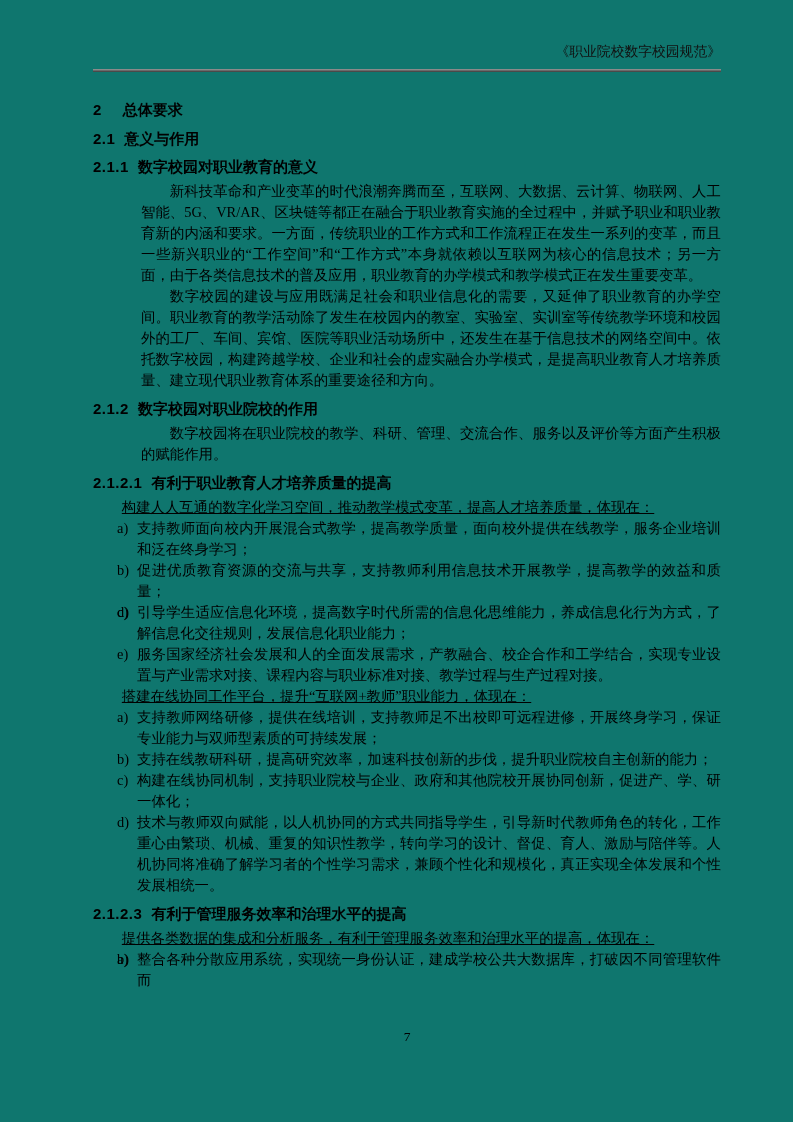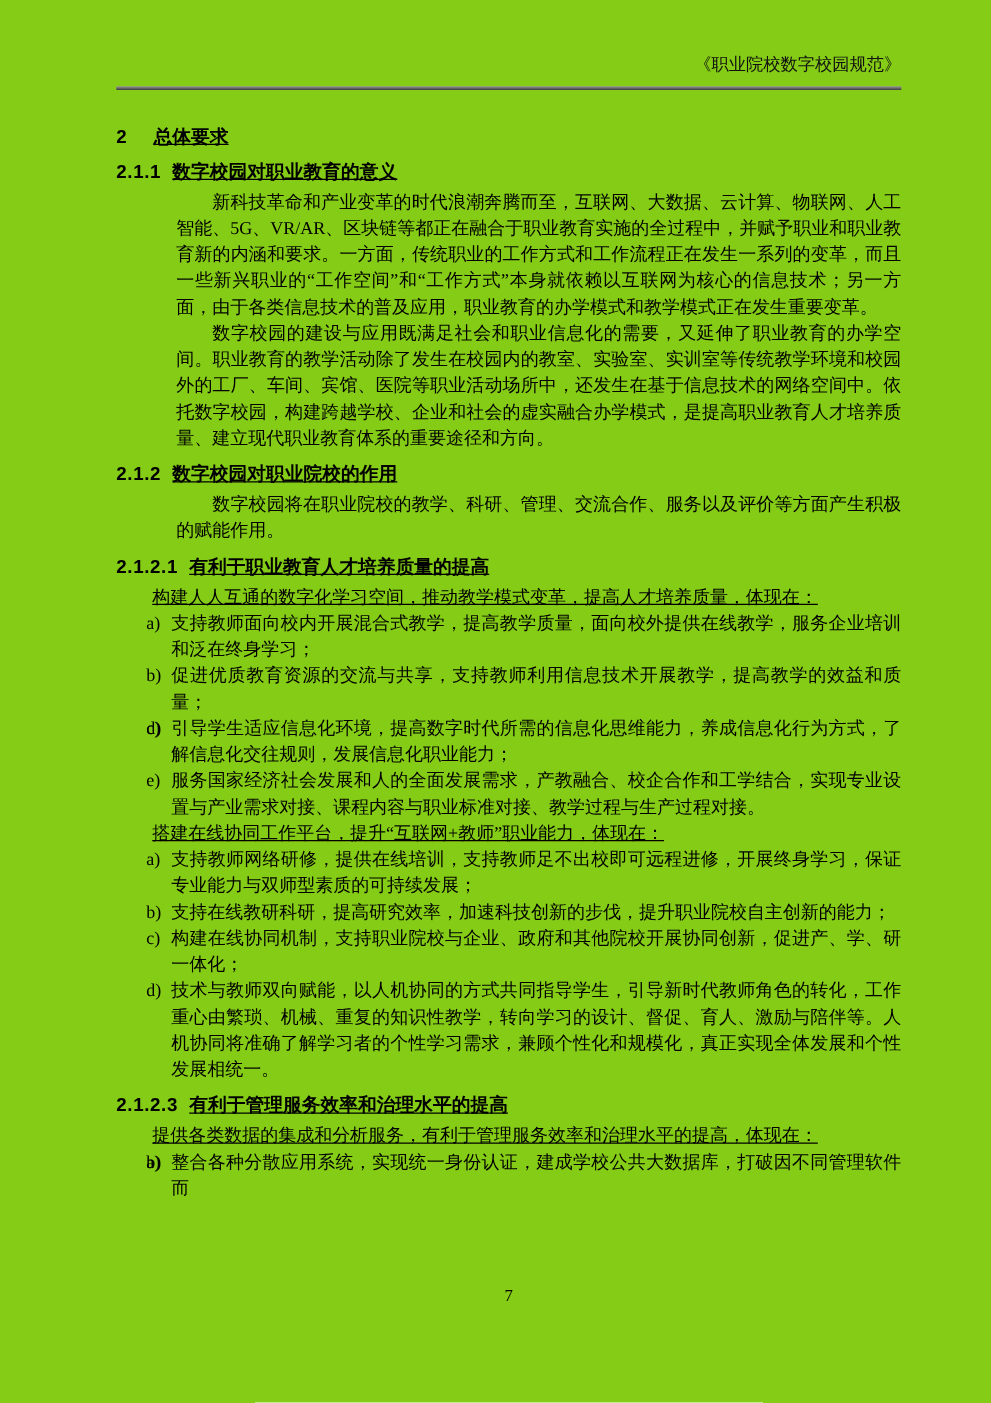--- a/index.html
+++ b/index.html
@@ -1,21 +1,21 @@
 <!DOCTYPE html>
 <html lang="zh"><head>
 <meta charset="utf-8">
 <style>
   * { margin: 0; padding: 0; box-sizing: border-box; }
   html, body { background: #ffffff; }
   .page {
     position: relative;
     width: 793px;
     height: 1122px;
-    background: #84cc16;
+    background: #0f766e;
     color: #000000;
     font-family: "Liberation Serif", "DejaVu Serif", serif;
     font-size: 14.4px;
     line-height: 21px;
     overflow: hidden;
   }
   .header {
     position: absolute;
     top: 44px;
     left: 93px;
@@ -38,21 +38,20 @@
     top: 72px;
     left: 93px;
     width: 628px;
   }
   h1, h2, h3 {
     font-family: "Liberation Sans", "DejaVu Sans", sans-serif;
     font-weight: 700;
     font-size: 15px;
     line-height: 21px;
     color: #000;
-    text-decoration: underline;
   }
   h1 { margin: 27px 0 4px 0; }
   h2 { margin: 8px 0 4px 0; }
   h3 { margin: 7px 0 4px 0; }
   .num { display: inline-block; margin-right: 9px; letter-spacing: 0.5px; }
   .num-wide { margin-right: 21px; }
   p.para {
     text-indent: 2em;
     text-align: justify;
     text-justify: inter-ideograph;
@@ -91,20 +90,21 @@
 
   <div class="header">
     <span>《职业院校数字校园规范》</span>
   </div>
   <div class="rule"></div>
 
   <div class="content">
 
     <h1><span class="num num-wide">2</span><span>总体要求</span></h1>
 
+    <h2><span class="num">2.1</span><span>意义与作用</span></h2>
 
     <h3><span class="num">2.1.1</span><span>数字校园对职业教育的意义</span></h3>
 
     <p class="para">新科技革命和产业变革的时代浪潮奔腾而至，互联网、大数据、云计算、物联网、人工智能、5G、VR/AR、区块链等都正在融合于职业教育实施的全过程中，并赋予职业和职业教育新的内涵和要求。一方面，传统职业的工作方式和工作流程正在发生一系列的变革，而且一些新兴职业的“工作空间”和“工作方式”本身就依赖以互联网为核心的信息技术；另一方面，由于各类信息技术的普及应用，职业教育的办学模式和教学模式正在发生重要变革。</p>
     <p class="para">数字校园的建设与应用既满足社会和职业信息化的需要，又延伸了职业教育的办学空间。职业教育的教学活动除了发生在校园内的教室、实验室、实训室等传统教学环境和校园外的工厂、车间、宾馆、医院等职业活动场所中，还发生在基于信息技术的网络空间中。依托数字校园，构建跨越学校、企业和社会的虚实融合办学模式，是提高职业教育人才培养质量、建立现代职业教育体系的重要途径和方向。</p>
 
     <h3><span class="num">2.1.2</span><span>数字校园对职业院校的作用</span></h3>
 
     <p class="para">数字校园将在职业院校的教学、科研、管理、交流合作、服务以及评价等方面产生积极的赋能作用。</p>
 

